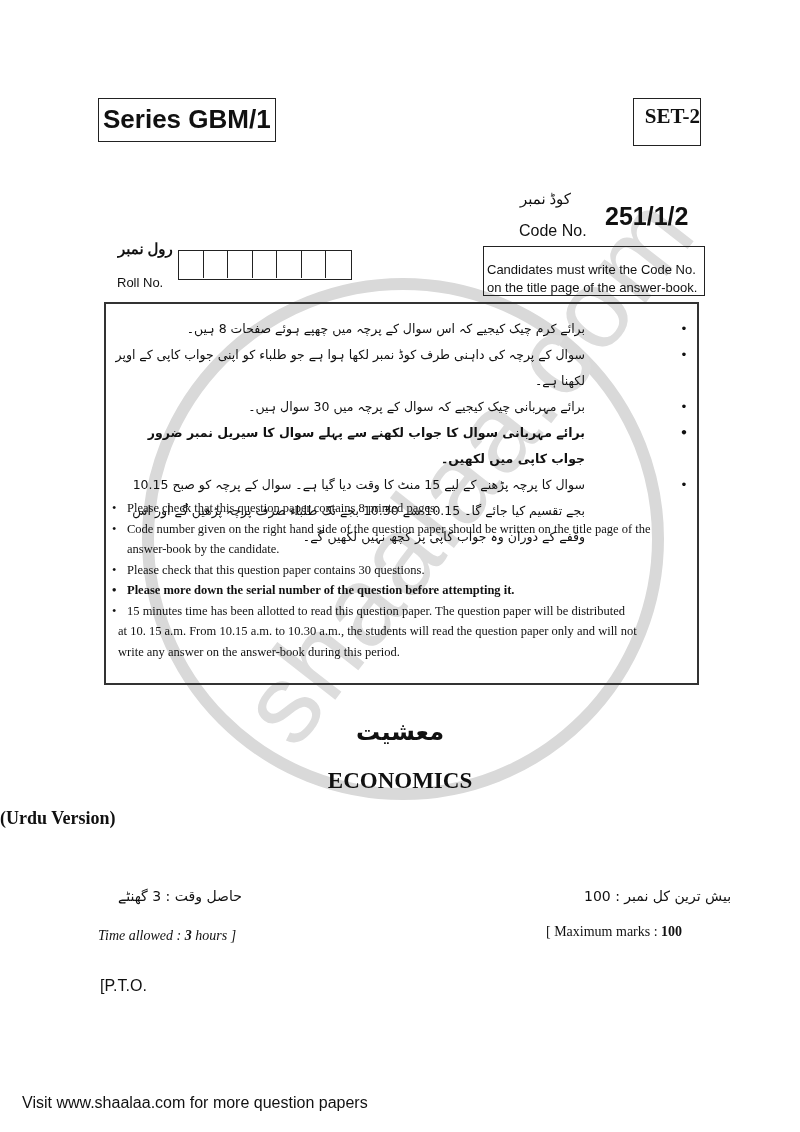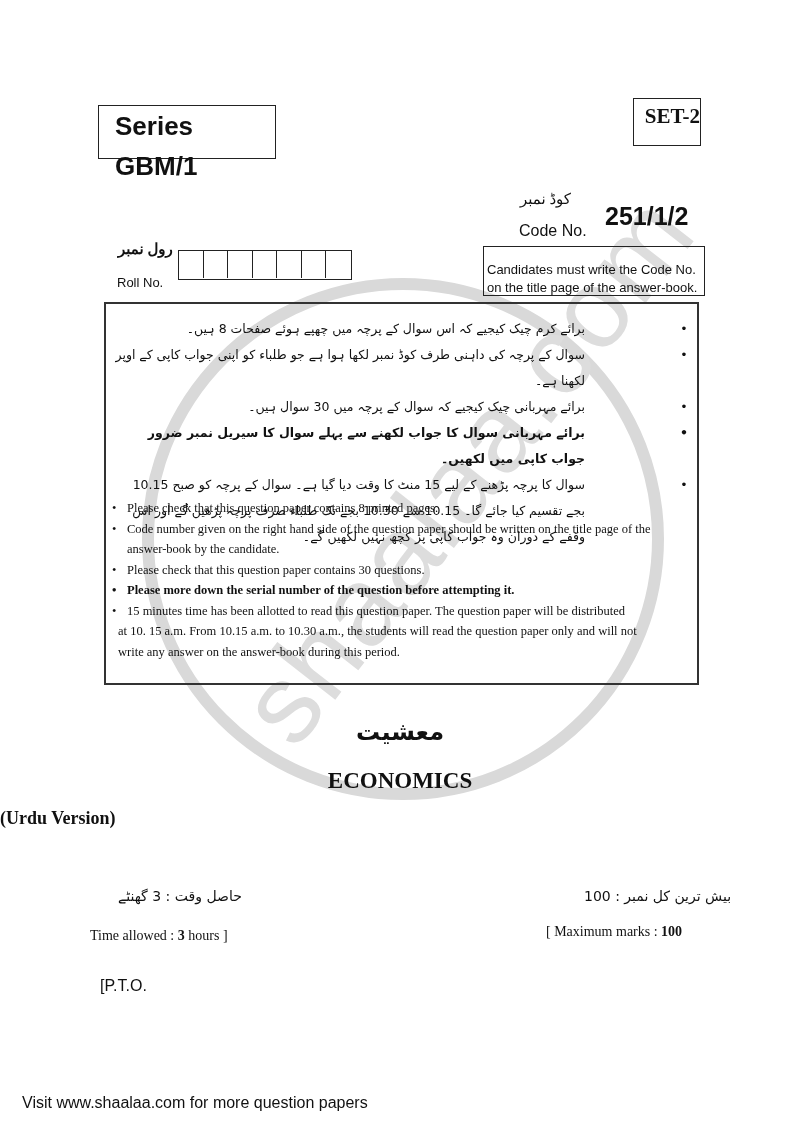--- a/index.html
+++ b/index.html
@@ -21,23 +21,23 @@
     .wm-text {
       position: absolute; left: 180px; top: 490px; width: 440px; text-align: center;
       font-family: "Liberation Sans", sans-serif; font-size: 112px; color: #dddddd;
       transform: rotate(-52deg); transform-origin: center; z-index: 0;
       letter-spacing: 2px;
     }
 
     .content { position: relative; z-index: 1; }
 
     .series-box {
-      left: 98px; top: 105px; width: 178px; height: 54px; border: 1.5px solid #222;
+      left: 98px; top: 98px; width: 178px; height: 44px; border: 1.5px solid #222;
       box-sizing: border-box; font-size: 26px; font-weight: bold; line-height: 40px;
-      padding-left: 16px;
+      padding-left: 4px;
     }
     .set-box {
       left: 633px; top: 98px; width: 68px; height: 48px; border: 1.5px solid #222;
       box-sizing: border-box; font-size: 21px; font-weight: bold; line-height: 34px;
       text-align: right;
     }
     .code-urdu { left: 520px; top: 190px; font-size: 15px; direction: rtl; }
     .code-label { left: 519px; top: 222px; font-size: 16px; }
     .code-value { left: 605px; top: 202px; font-size: 25px; font-weight: bold; }
     .code-note {
@@ -85,21 +85,21 @@
     }
     .subject-en {
       left: 0; width: 800px; top: 768px; text-align: center; font-size: 23px;
       font-weight: bold;
     }
     .subject-version {
       left: 0; width: 800px; top: 808px; text-align: left; font-size: 18px; font-weight: bold;
     }
     .time-urdu { left: 118px; top: 888px; font-size: 14px; direction: rtl; font-family: "DejaVu Sans", sans-serif; }
     .marks-urdu { left: 584px; top: 888px; font-size: 14px; direction: rtl; font-family: "DejaVu Sans", sans-serif; }
-    .time-en { left: 90px; top: 928px; font-size: 14px; }
+    .time-en { left: 98px; top: 928px; font-size: 14px; font-style: italic; }
     .marks-en { left: 546px; top: 924px; font-size: 14px; }
     .pto { left: 100px; top: 977px; font-size: 16px; }
     .footer { left: 22px; top: 1094px; font-size: 16px; }
   </style>
 </head>
 <body>
 
 <div class="wm-circle"></div>
 <div class="wm-text">shaalaa.com</div>
 

